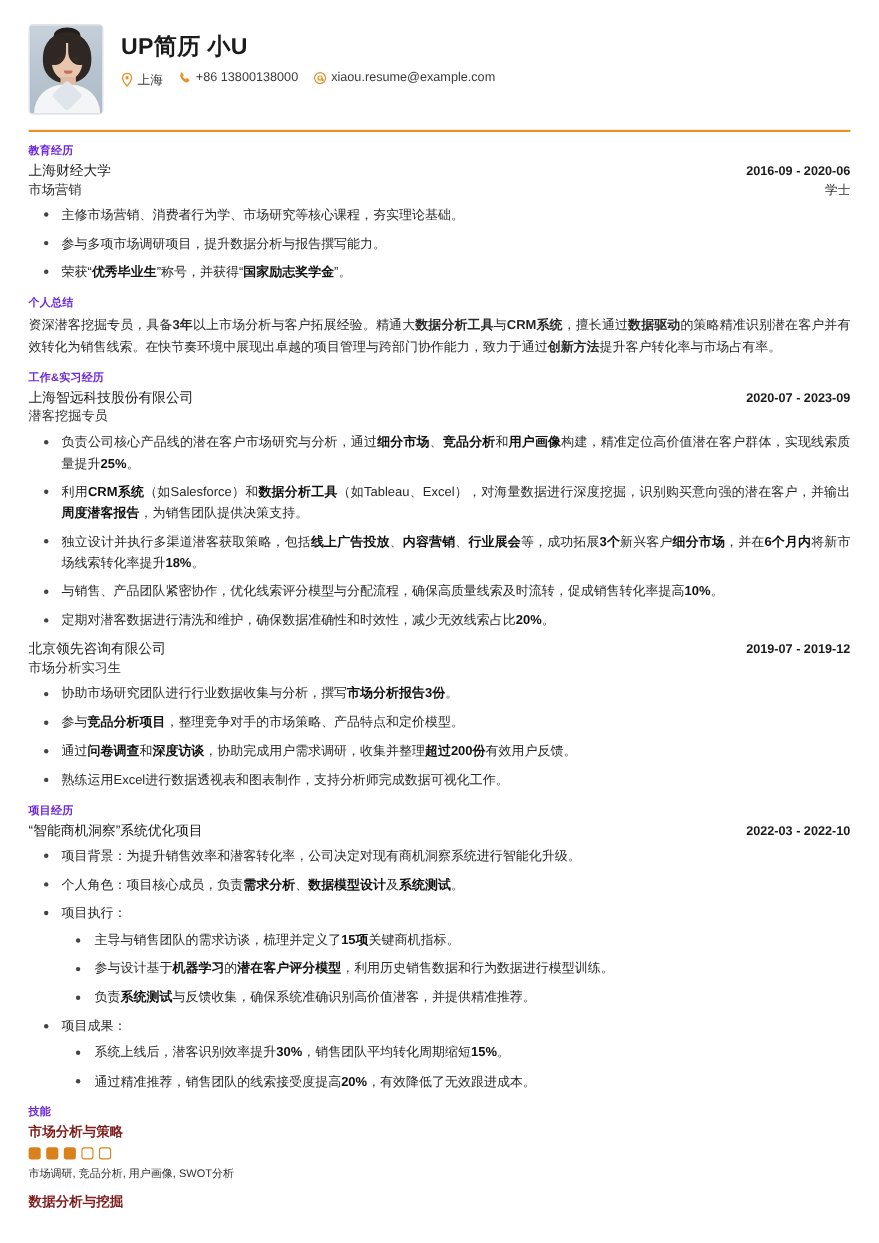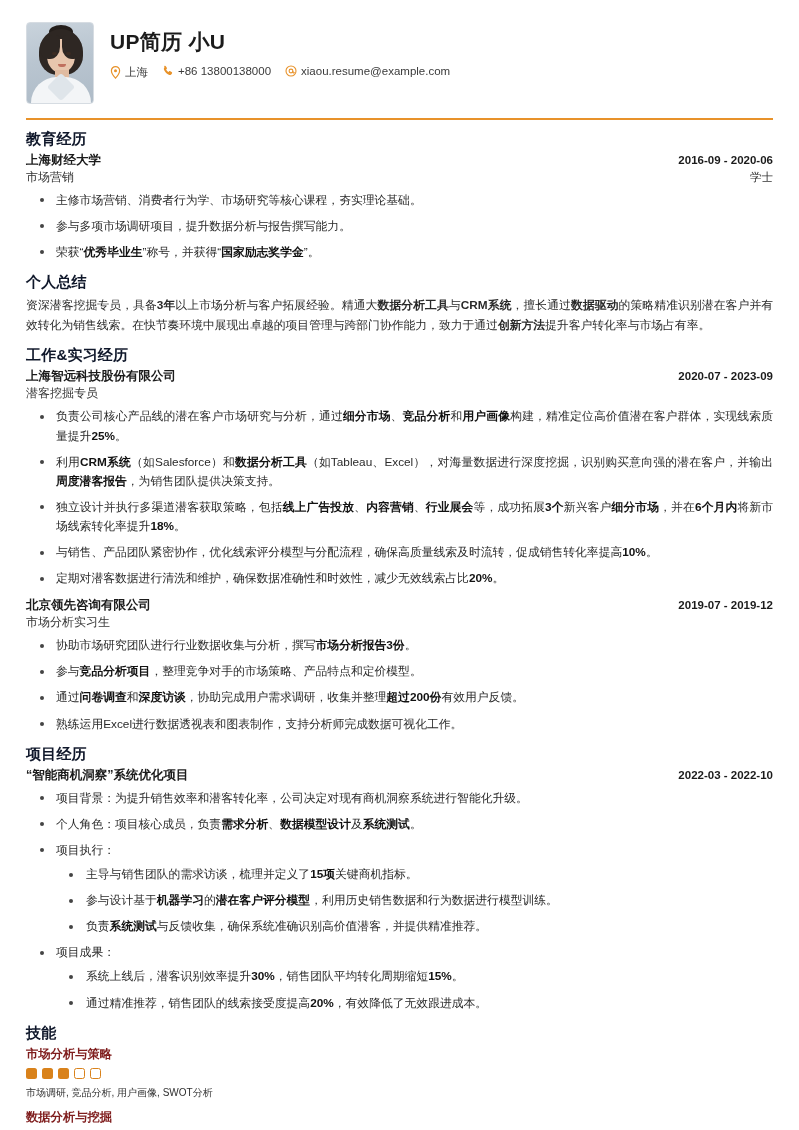--- a/index.html
+++ b/index.html
@@ -34,25 +34,25 @@
   .ident { padding-top: 6px; }
   .name { font-size: 21px; font-weight: 700; color: #1b1b1b; letter-spacing: .3px; }
   .contacts { margin-top: 9px; display: flex; align-items: flex-start; gap: 6px; font-size: 11.5px; color: #3a3a3a; flex-wrap: wrap; }
   .contact { display: inline-flex; align-items: center; gap: 4px; margin-right: 8px; }
   .cicon { color: #E8922A; display: inline-flex; align-items: center; }
 
   .rule { height: 1.5px; background: #E8922A; margin: 2px 0 10px 0; }
 
   
   .section { margin-bottom: 11px; }
-  .sec-title { font-size: 15px; font-weight: 700; color: #0f172a; margin-bottom: 3px; letter-spacing: .2px; }
+  .sec-title { font-size: 10px; font-weight: 700; color: #6d28d9; margin-bottom: 3px; letter-spacing: .2px; }
 
   .entry { margin-bottom: 2px; }
   .row { display: flex; justify-content: space-between; align-items: baseline; gap: 12px; }
-  .org { font-size: 12.5px; font-weight: 700; color: #1b1b1b; text-align: center; }
+  .org { font-size: 12.5px; font-weight: 400; color: #1b1b1b; text-align: center; }
   .date { font-size: 11.5px; font-weight: 700; color: #1b1b1b; white-space: nowrap; }
   .role { font-size: 12px; color: #333333; }
   .meta { font-size: 11.5px; color: #333333; white-space: nowrap; }
 
   
   ul.bl { list-style: none; margin: 5px 0 0 0; padding: 0; }
   ul.bl > li {
     position: relative; padding-left: 30px; margin-bottom: 7px;
     font-size: 11.8px; line-height: 1.62; color: #2a2a2a; text-align: justify;
   }

